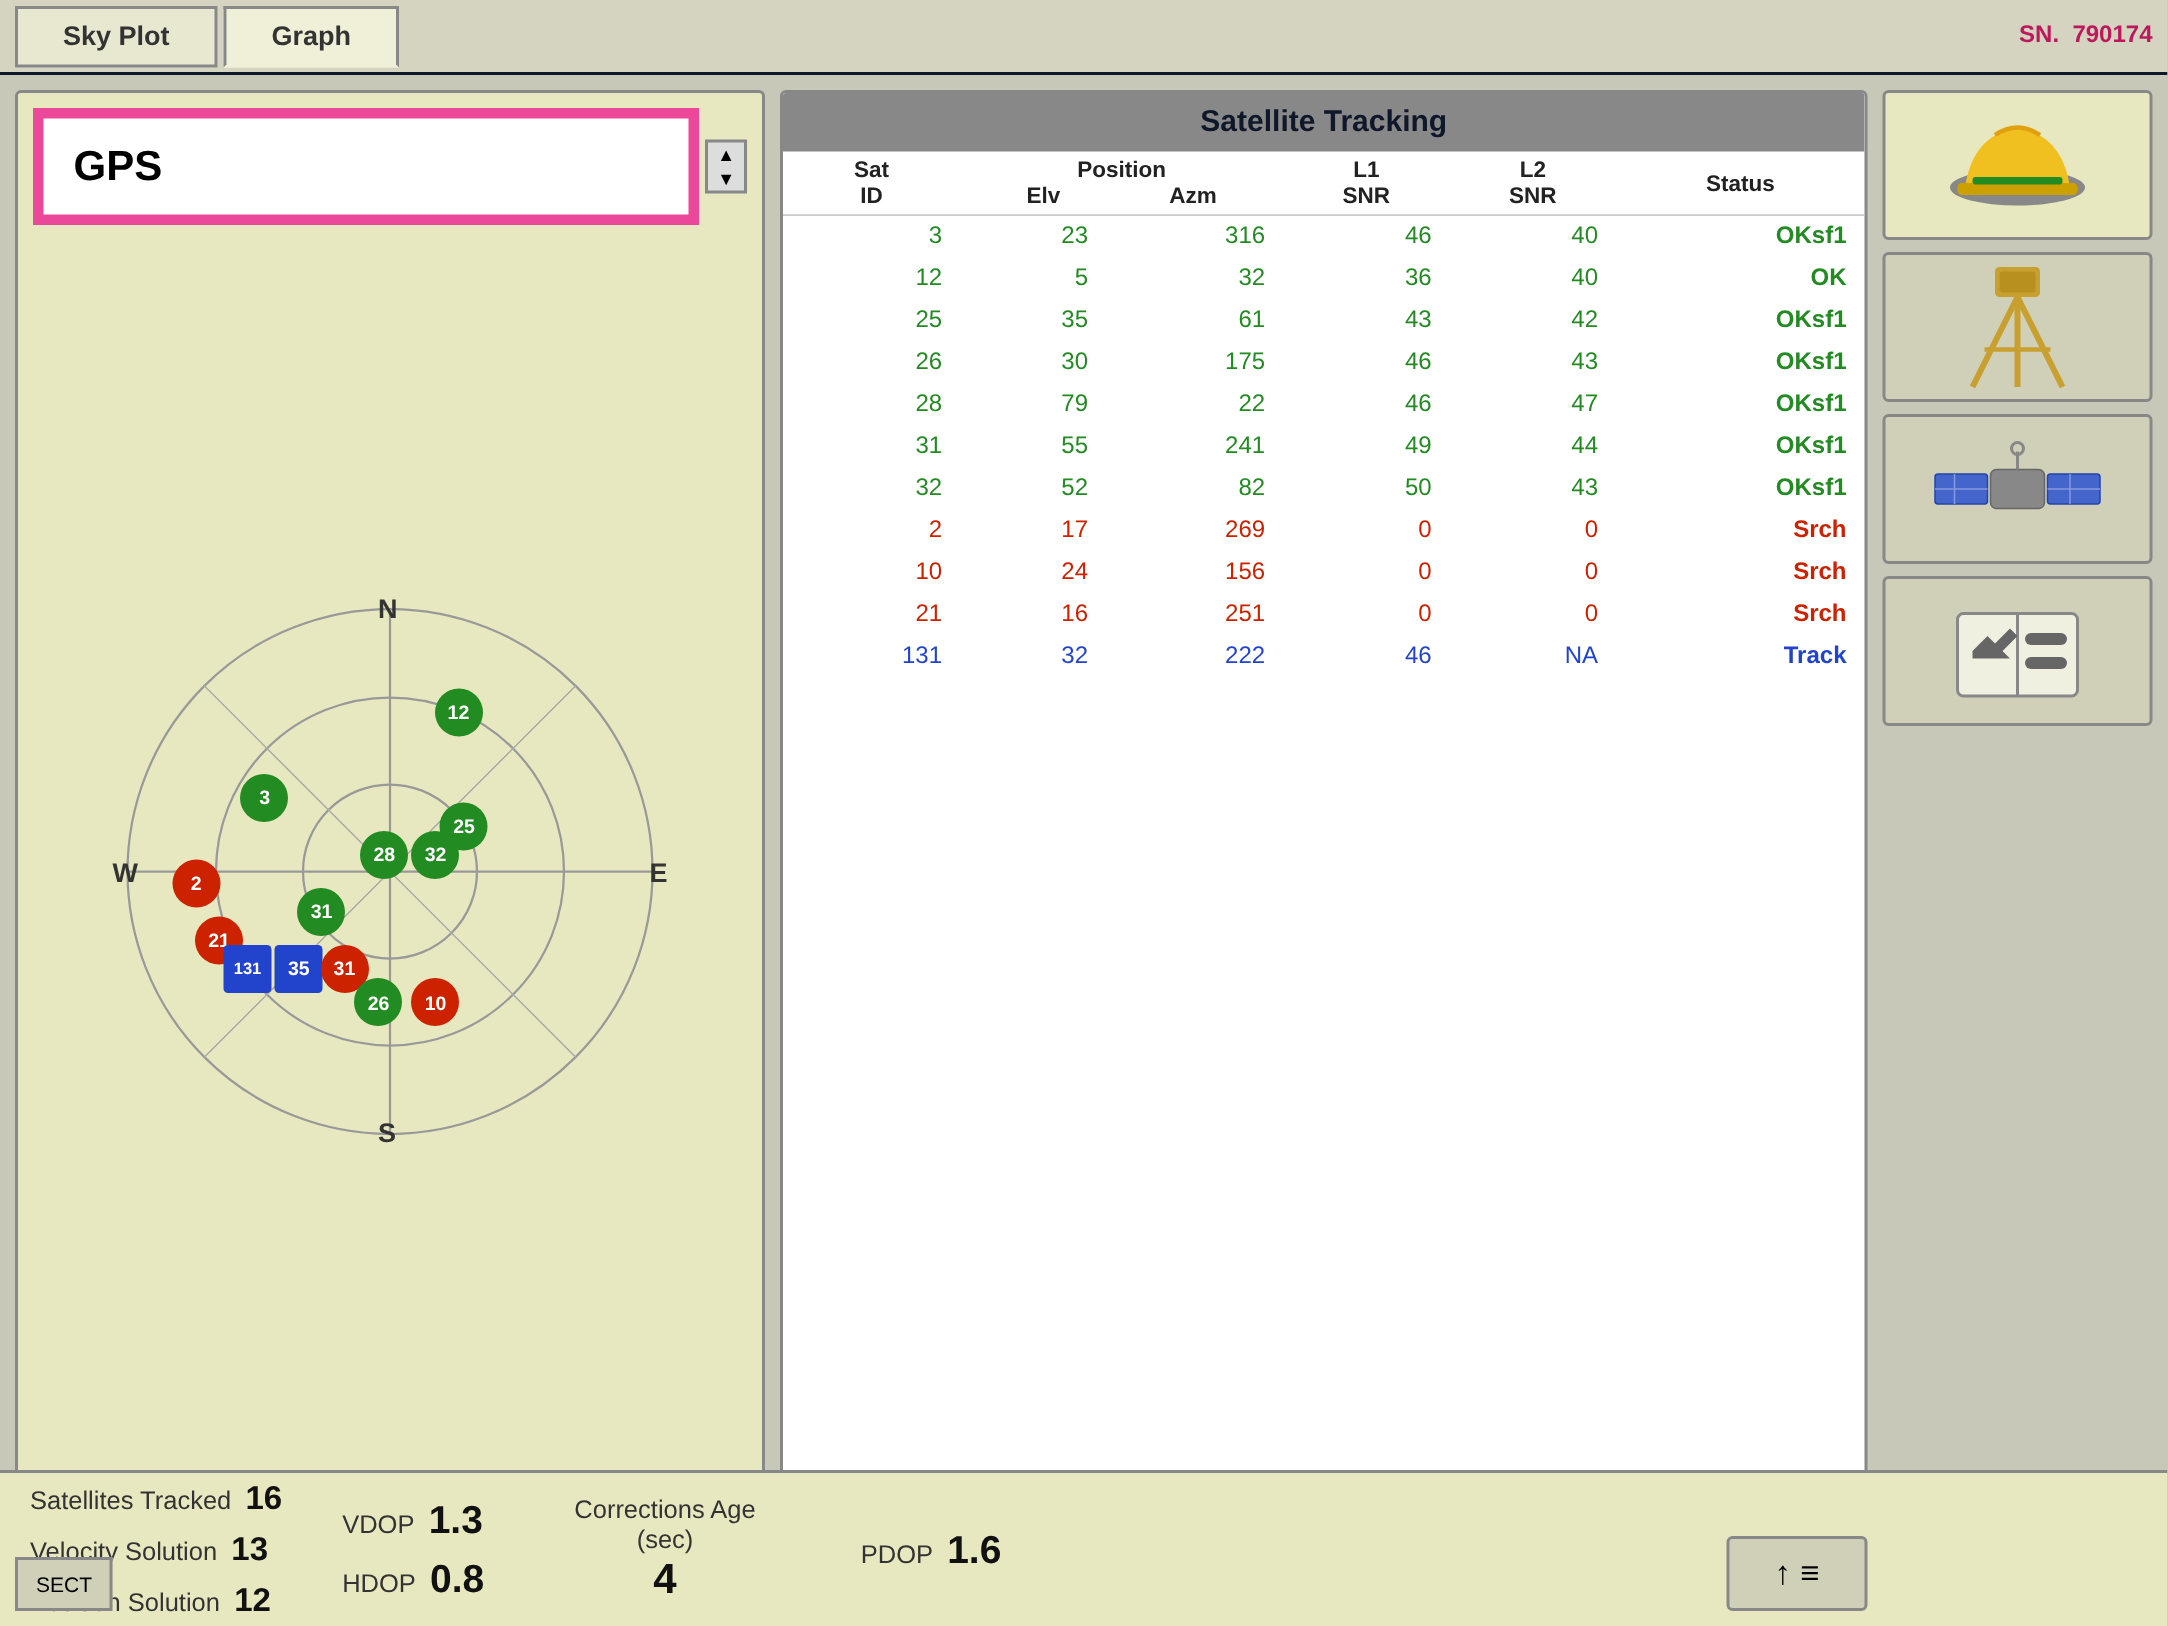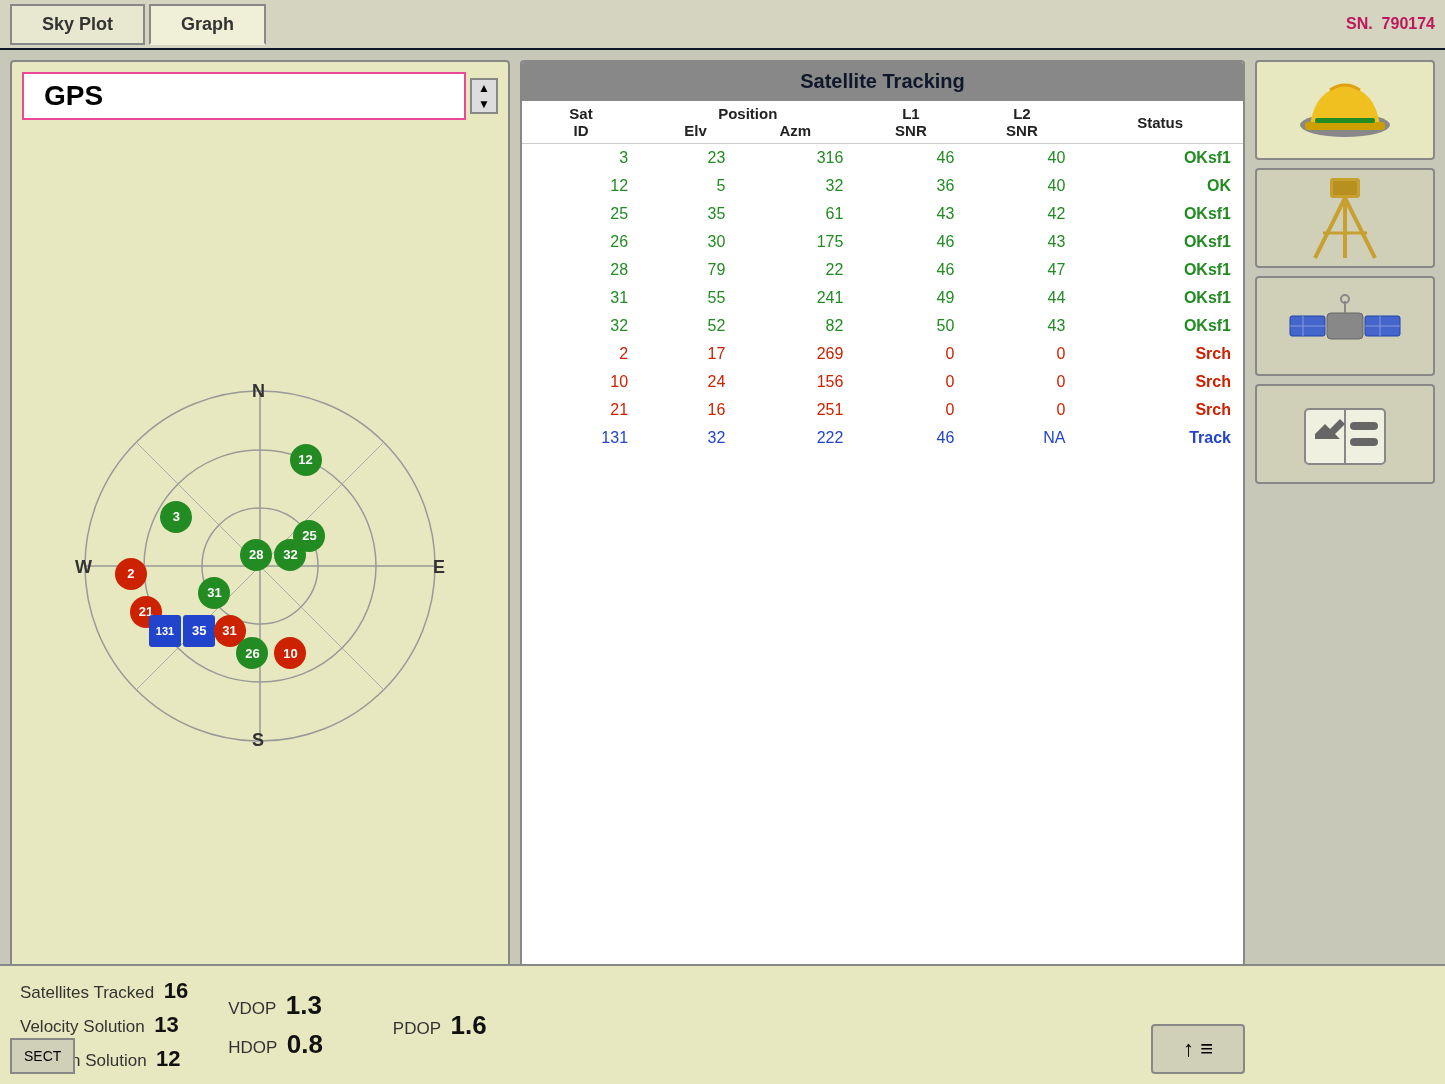--- a/index.html
+++ b/index.html
@@ -63,22 +63,22 @@
 
     .gps-selector {
       display: flex;
       align-items: center;
       margin-bottom: 10px;
     }
     .gps-label {
       font-size: 28px;
       font-weight: bold;
       background: white;
-      border: 2px solid #ec4899;
-      padding: 6px 20px;
+      border: 7px solid #ec4899;
+      padding: 16px 20px;
       flex: 1;
     }
     .gps-arrows {
       display: flex;
       flex-direction: column;
       margin-left: 4px;
       border: 2px solid #888;
       background: #ddd;
       cursor: pointer;
     }
@@ -191,21 +191,21 @@
       border-radius: 4px;
     }
     .icon-box.hardhat { background: #e8e8c0; }
 
     
     .bottom-bar {
       position: absolute;
       bottom: 0;
       left: 0;
       right: 0;
-      height: 120px;
+      height: 104px;
       background: #e8e8c0;
       border-top: 2px solid #888;
       display: flex;
       align-items: center;
       padding: 10px 20px;
       gap: 40px;
     }
     .status-col {
       display: flex;
       flex-direction: column;
@@ -539,20 +539,25 @@
     <div class="dop-row">
       <span>VDOP</span>&nbsp;
       <span class="val">1.3</span>
     </div>
     <div class="dop-row">
       <span>HDOP</span>&nbsp;
       <span class="val">0.8</span>
     </div>
   </div>
 
+  <div class="corrections-col">
+    <div>Corrections Age</div>
+    <div>(sec)</div>
+    <span class="val">4</span>
+  </div>
 
   <div style="display:flex; flex-direction:column; margin-left:30px;">
     <div class="dop-row">
       <span>PDOP</span>&nbsp;
       <span class="val">1.6</span>
     </div>
   </div>
 </div>
 
 <button class="bottom-right-btn">↑ ≡</button>

